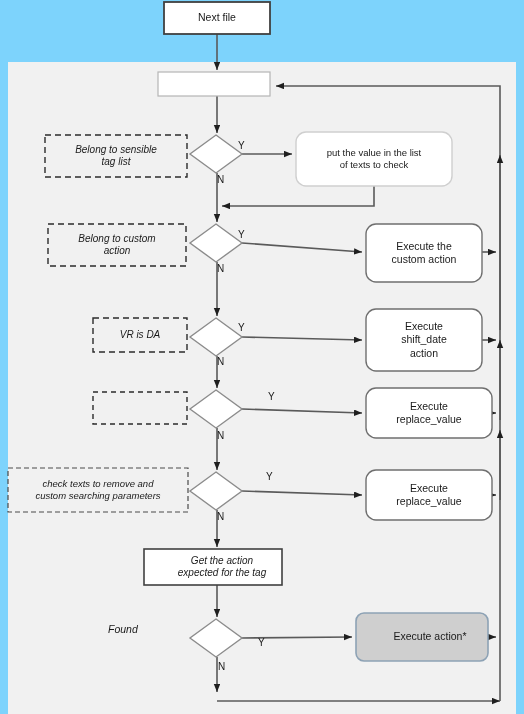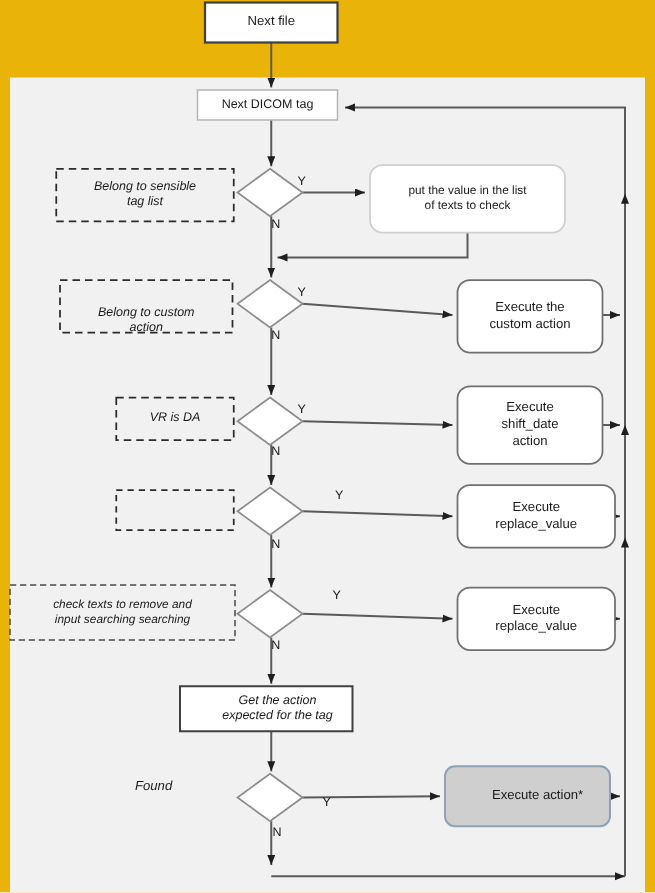--- a/index.html
+++ b/index.html
@@ -7,21 +7,21 @@
     padding: 0;
     background: #ffffff;
   }
   body {
     font-family: "Liberation Sans", sans-serif;
   }
   #canvas {
     position: relative;
     width: 524px;
     height: 714px;
-    background: #eab308;
+    background: #7dd3fc;
     overflow: hidden;
   }
   #flow-svg {
     position: absolute;
     left: 0;
     top: 0;
     width: 524px;
     height: 714px;
   }
   .node-label {
@@ -139,46 +139,45 @@
     <rect x="366" y="388" width="126" height="50" rx="10" ry="10" fill="#ffffff" stroke="#6f6f6f" stroke-width="1.4"></rect>
     <rect x="366" y="470" width="126" height="50" rx="10" ry="10" fill="#ffffff" stroke="#6f6f6f" stroke-width="1.4"></rect>
 
     <rect x="144" y="549" width="138" height="36" fill="#ffffff" stroke="#404040" stroke-width="1.6"></rect>
 
     <rect x="356" y="613" width="132" height="48" rx="8" ry="8" fill="#cfcfcf" stroke="#8da2b5" stroke-width="1.6"></rect>
   </svg>
 
   <div class="node-label lbl-plain" style="left:164px; top:2px; width:106px; height:32px;">Next file</div>
 
-  <div class="node-label lbl-plain" style="left:158px; top:72px; width:112px; height:24px; font-size:10px;">Next DICOM tag</div>
 
   <div class="node-label lbl-plain" style="left:296px; top:132px; width:156px; height:54px; font-size:9.5px;">put the value in the list
 of texts to check</div>
 
   <div class="node-label lbl-italic" style="left:45px; top:135px; width:142px; height:42px;">Belong to  sensible
 tag list</div>
 
-  <div class="node-label lbl-italic" style="left:48px; top:236px; width:138px; height:42px;">Belong to  custom
+  <div class="node-label lbl-italic" style="left:48px; top:224px; width:138px; height:42px;">Belong to  custom
 action</div>
 
   <div class="node-label lbl-italic" style="left:93px; top:318px; width:94px; height:34px;">VR is DA</div>
 
   <div class="node-label lbl-plain" style="left:366px; top:224px; width:116px; height:58px;">Execute the
 custom action</div>
 
   <div class="node-label lbl-plain" style="left:366px; top:309px; width:116px; height:62px;">Execute
 shift_date
 action</div>
 
 
   <div class="node-label lbl-plain" style="left:366px; top:388px; width:126px; height:50px;">Execute
 replace_value</div>
 
   <div class="node-label lbl-italic" style="left:8px; top:468px; width:180px; height:44px; font-size:9.5px;">check texts to remove and
-input searching searching</div>
+custom searching parameters</div>
 
   <div class="node-label lbl-plain" style="left:366px; top:470px; width:126px; height:50px;">Execute
 replace_value</div>
 
   <div class="node-label lbl-italic" style="left:144px; top:549px; width:156px; height:36px; font-size:10px;">Get the action
 expected for the tag</div>
 
   <div class="free-label" style="left:108px; top:623px;">Found</div>
 
   <div class="node-label lbl-plain" style="left:364px; top:613px; width:132px; height:48px;">Execute action*</div>

